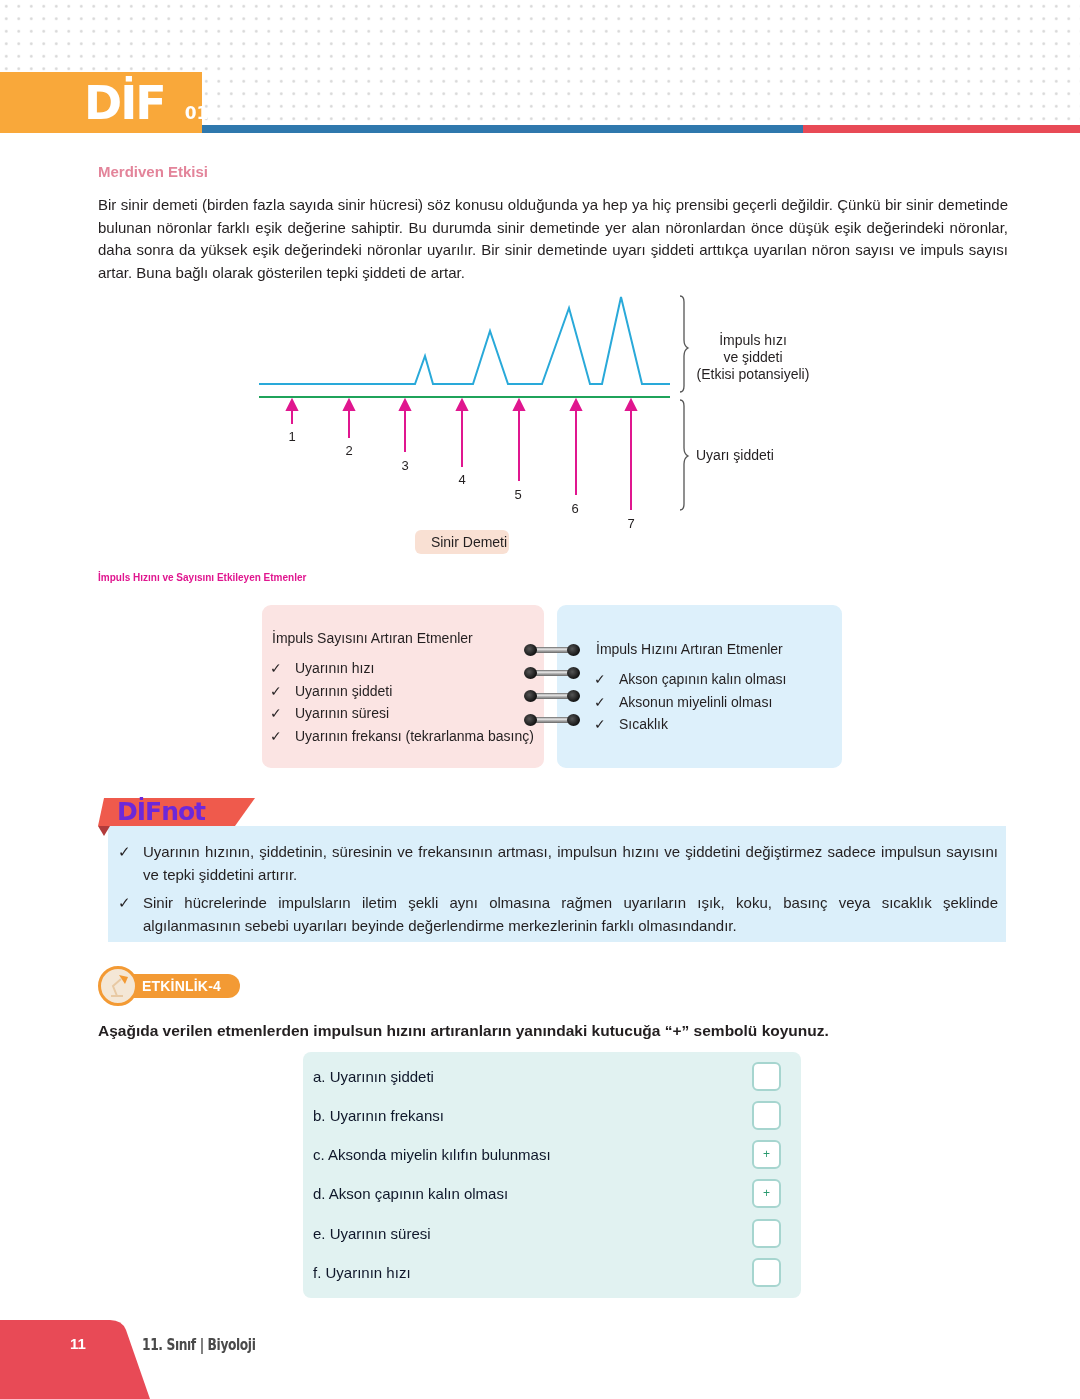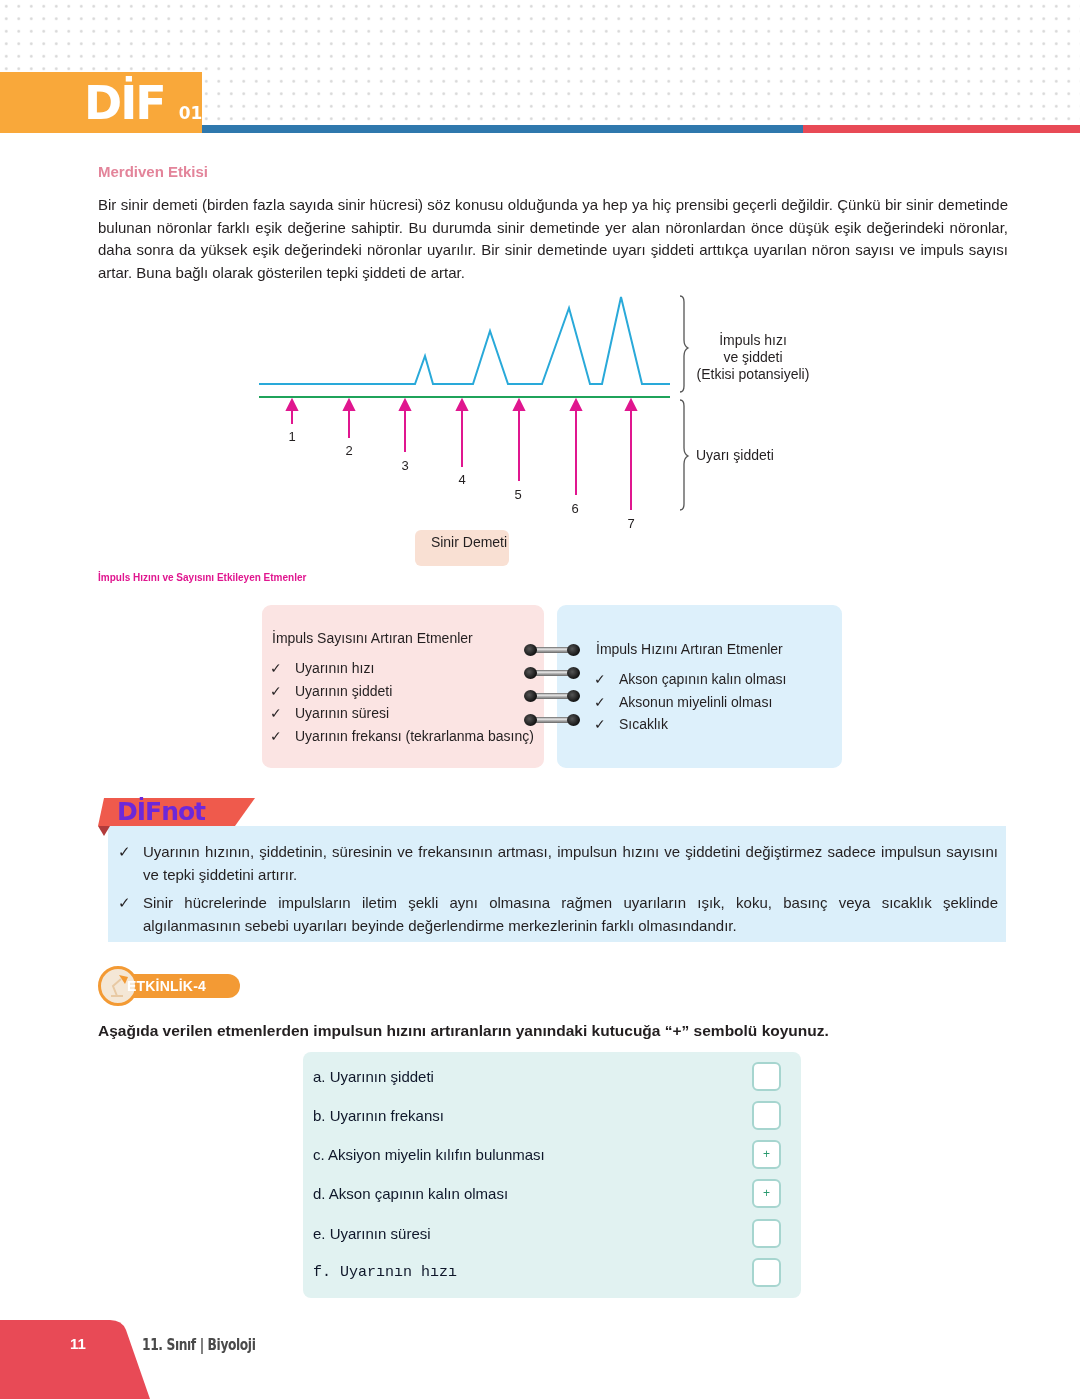--- a/index.html
+++ b/index.html
@@ -15,41 +15,41 @@
   .brand-block {
     position: absolute; left: 0; top: 72px; width: 202px; height: 61px;
     background: #f9a83a;
   }
   .brand-text {
     position: absolute; left: 84px; top: 78px;
     font-family: "DejaVu Sans", sans-serif; font-weight: bold; font-size: 46px; color: #fff;
     letter-spacing: -2px; line-height: 50px;
   }
   .brand-sub {
-    font-size: 17px; letter-spacing: 0; font-weight: bold; margin-left: 14px;
+    font-size: 17px; letter-spacing: 0; font-weight: bold; margin-left: 20px;
   }
   .bar-blue { position: absolute; left: 202px; top: 125px; width: 601px; height: 8px; background: #2f78ad; }
   .bar-red { position: absolute; left: 803px; top: 125px; width: 277px; height: 8px; background: #e84a56; }
 
   
   .h-merdiven {
     position: absolute; left: 98px; top: 163px;
     font-weight: bold; font-size: 15px; color: #e3849a;
   }
   .para {
     position: absolute; left: 98px; top: 194px; width: 910px;
     font-size: 15px; line-height: 22.6px; color: #231f20; text-align: justify;
   }
 
   
   .diagram { position: absolute; left: 250px; top: 290px; width: 600px; height: 270px; }
   .arrow-label { position: absolute; font-size: 13px; color: #231f20; width: 20px; text-align: center; }
   .bracket-label { position: absolute; font-size: 14px; color: #231f20; text-align: center; line-height: 17px; }
   .sinir-chip {
-    position: absolute; left: 415px; top: 530px; width: 94px; height: 36px;
+    position: absolute; left: 415px; top: 530px; width: 94px; height: 24px;
     background: #f9e0d3; border-radius: 6px;
     font-size: 14px; line-height: 24px; text-align: center; color: #231f20; padding-left: 14px;
   }
 
   .h-impuls {
     position: absolute; left: 98px; top: 572px;
     font-weight: bold; font-size: 10px; color: #e0168f;
   }
 
   .card-pink {
@@ -99,21 +99,21 @@
   
   .etk-pill {
     position: absolute; left: 112px; top: 974px; width: 128px; height: 24px;
     background: #f39a34; border-radius: 12px;
   }
   .etk-circle {
     position: absolute; left: 98px; top: 966px; width: 40px; height: 40px; border-radius: 50%;
     background: #f4e7d6; border: 3px solid #f39a34;
   }
   .etk-label {
-    position: absolute; left: 127px; top: 978px;
+    position: absolute; left: 142px; top: 978px;
     font-weight: bold; font-size: 14px; color: #fff; letter-spacing: 0.2px;
   }
   .etk-question {
     position: absolute; left: 98px; top: 1022px;
     font-weight: bold; font-size: 15.5px; color: #231f20;
   }
   .etk-panel {
     position: absolute; left: 303px; top: 1052px; width: 498px; height: 246px;
     background: #e1f2f1; border-radius: 8px;
   }
@@ -265,32 +265,32 @@
 
 <div class="opt-row" style="top:1062px;">
   <span class="opt-label"><span>a.</span> <span>Uyarının şiddeti</span></span>
   <span class="opt-box"></span>
 </div>
 <div class="opt-row" style="top:1101px;">
   <span class="opt-label"><span>b.</span> <span>Uyarının frekansı</span></span>
   <span class="opt-box"></span>
 </div>
 <div class="opt-row" style="top:1140px;">
-  <span class="opt-label"><span>c.</span> <span>Aksiyon miyelin kılıfın bulunması</span></span>
+  <span class="opt-label"><span>c.</span> <span>Aksonda miyelin kılıfın bulunması</span></span>
   <span class="opt-box">+</span>
 </div>
 <div class="opt-row" style="top:1179px;">
   <span class="opt-label"><span>d.</span> <span>Akson çapının kalın olması</span></span>
   <span class="opt-box">+</span>
 </div>
 <div class="opt-row" style="top:1219px;">
   <span class="opt-label"><span>e.</span> <span>Uyarının süresi</span></span>
   <span class="opt-box"></span>
 </div>
-<div class="opt-row" style="top:1258px;font-family:Liberation Mono, monospace;">
+<div class="opt-row" style="top:1258px;">
   <span class="opt-label"><span>f.</span> <span>Uyarının hızı</span></span>
   <span class="opt-box"></span>
 </div>
 
 <svg class="footer-tab" viewBox="0 0 150 79" width="150" height="79">
   <path d="M0,0 L110,0 Q122,0 126,10 L150,79 L0,79 Z" fill="#e84a56"></path>
 </svg>
 <div class="page-num">11</div>
 <div class="footer-title">11. Sınıf | Biyoloji</div>
 

